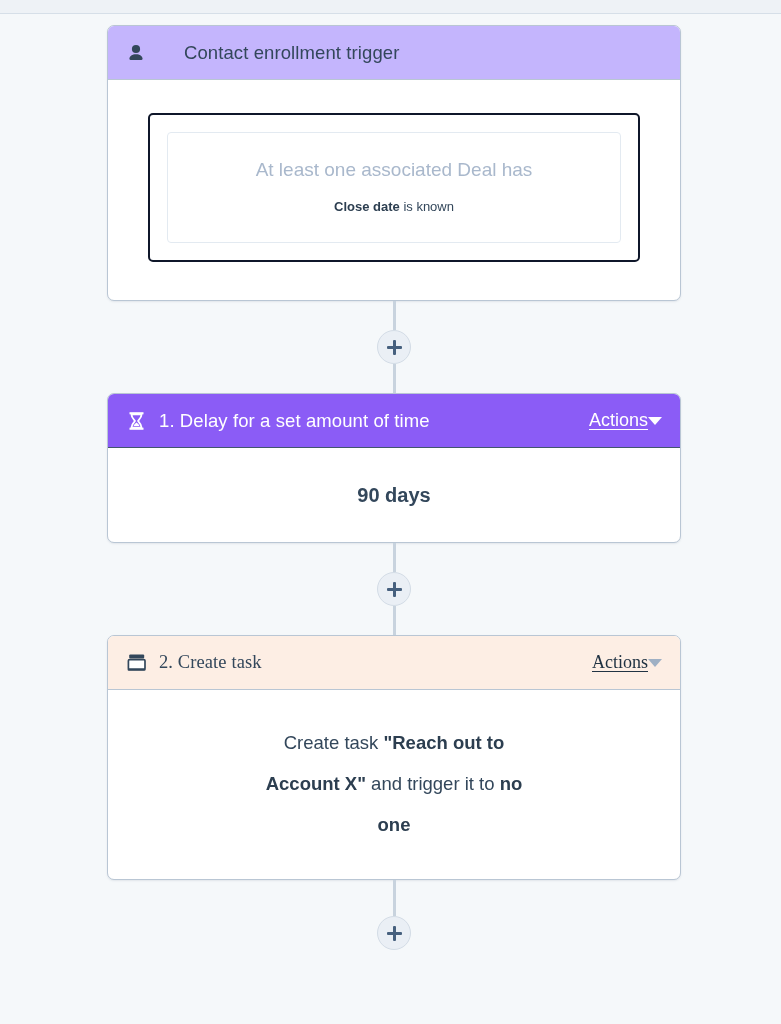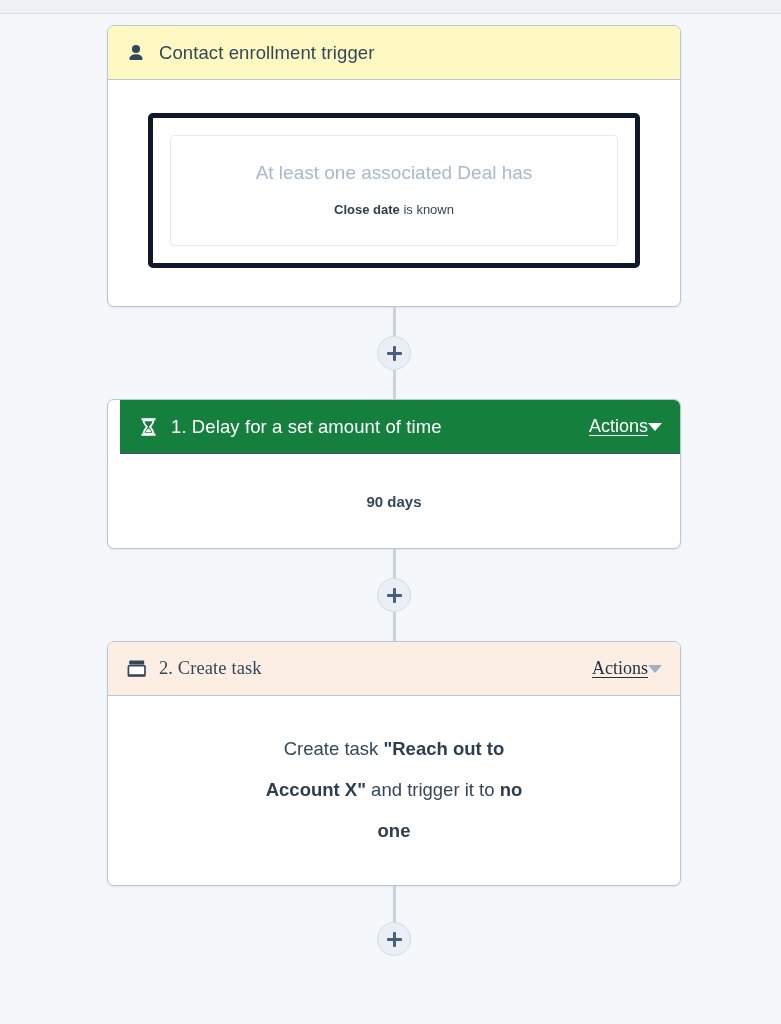--- a/index.html
+++ b/index.html
@@ -55,22 +55,22 @@
 
   .card-header {
     display: flex;
     align-items: center;
     height: 54px;
     padding: 0 18px 0 17px;
     box-sizing: border-box;
     border-bottom: 1px solid #b9c6d4;
   }
 
-  .hdr-trigger { background: #fef9c3; }
-  .hdr-delay   { background: #15803d; border-bottom-color: #42566d; margin-left: 12px; }
+  .hdr-trigger { background: #c4b5fd; gap: 25px; }
+  .hdr-delay   { background: #8b5cf6; border-bottom-color: #42566d; }
   .hdr-task    { background: #fdeee4; font-family: Liberation Serif, serif; }
 
   .hdr-icon {
     width: 22px;
     height: 22px;
     flex: 0 0 22px;
     display: flex;
     align-items: center;
     justify-content: center;
     margin-right: 12px;
@@ -110,21 +110,21 @@
   .caret.muted { border-top-color: #9fb0c4; }
 
   
   .card-body {
     background: #ffffff;
     padding: 0;
   }
 
   .filter-outer {
     margin: 33px 40px 38px 40px;
-    border: 5px solid #0f172a;
+    border: 2px solid #0f172a;
     border-radius: 5px;
     padding: 17px;
   }
   .filter-inner {
     border: 1px solid #e3eaf1;
     border-radius: 4px;
     padding: 26px 20px 28px 20px;
     text-align: center;
   }
   .filter-line1 {
@@ -139,21 +139,21 @@
   .filter-line2 b { font-weight: bold; color: #2c3e50; }
 
   
   .delay-body {
     height: 94px;
     display: flex;
     align-items: center;
     justify-content: center;
   }
   .delay-text {
-    font-size: 15px;
+    font-size: 20px;
     font-weight: bold;
     color: #33475b;
   }
 
   
   .task-body {
     padding: 32px 150px 34px 150px;
     text-align: center;
   }
   .task-text {

